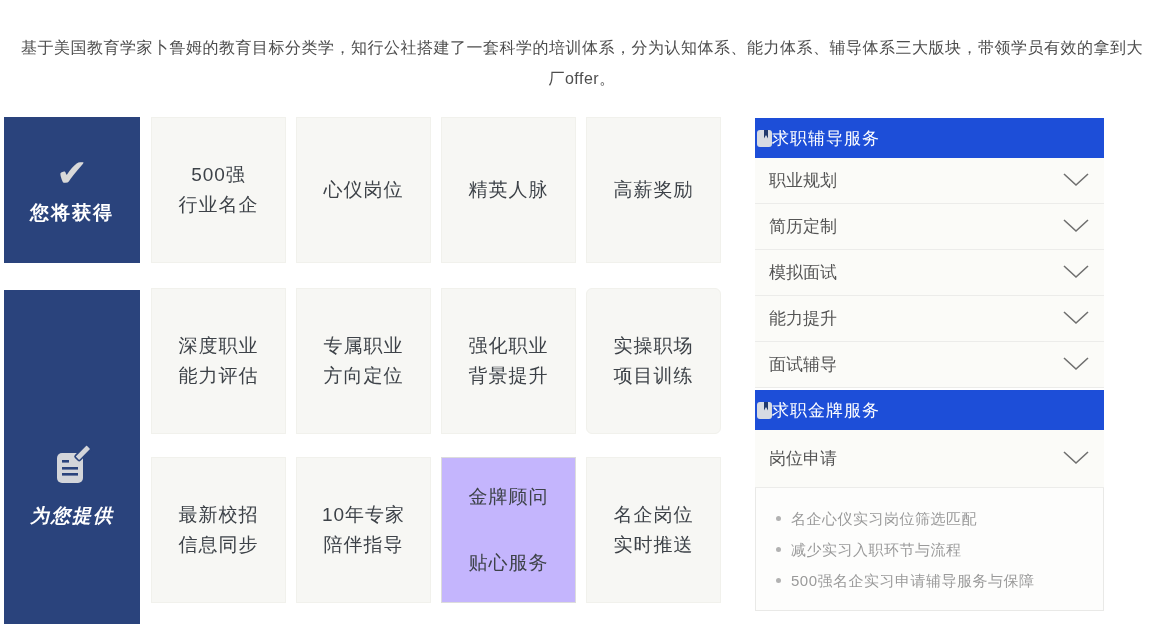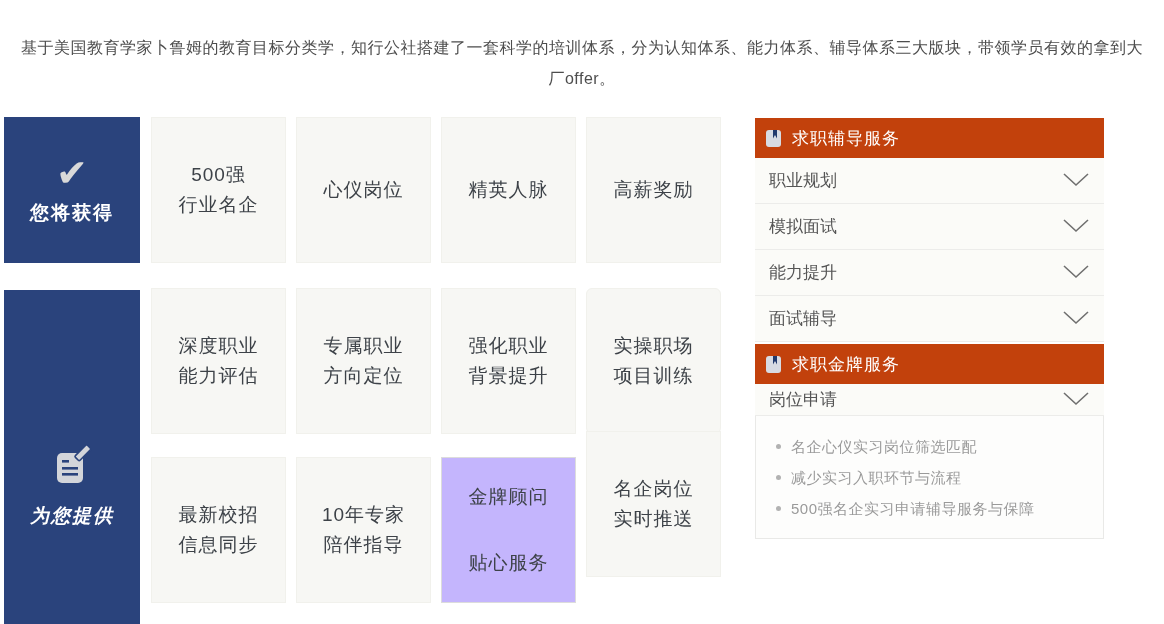--- a/index.html
+++ b/index.html
@@ -28,38 +28,38 @@
     position:absolute; width:135px; height:146px; background:#f7f7f4;
     border:1px solid #f1f1ec; display:flex; flex-direction:column;
     align-items:center; justify-content:center;
     color:#3d4248; font-size:19px; line-height:30px; letter-spacing:1px;
   }
   .card.highlight { background:#c4b5fd; border-color:#dcdcdc;gap:36px; }
   .card span:empty { display:none; }
   
   .panel { position:absolute; left:755px; top:118px; width:349px; }
   .panel-header {
-    height:40px; background:#c2410c; color:#fff; display:flex;
-    align-items:center; gap:11px; padding:0 11px; font-size:17px; letter-spacing:1px;
+    height:40px; background:#1d4ed8; color:#fff; display:flex;
+    align-items:center; padding:0 2px; font-size:17px; letter-spacing:1px;
   }
   .panel-header.second { margin-top:2px; }
   .book-icon {
     width:15px; height:17px; background:#d7dbe3; border-radius:3px;
     position:relative; display:inline-block; flex:0 0 auto;
   }
   .book-mark {
     position:absolute; top:0; left:7px; width:4px; height:9px; background:#213a6d;
     clip-path:polygon(0 0,100% 0,100% 100%,50% 60%,0 100%);
   }
   .acc-row {
     height:46px; background:#fbfbf8; border-bottom:1px solid #ececea;
     display:flex; align-items:center; justify-content:space-between;
     padding:0 15px 1px 14px; font-size:17px; color:#555555; cursor:pointer;
   }
-  .acc-row.tall { height:32px; }
+  .acc-row.tall { height:58px; }
   .chev { display:flex; align-items:center; }
   .bullets {
     border:1px solid #e9e9e7; border-top:none; background:#fdfdfc;
     padding:15px 13px 14px 6px; list-style:none;
   }
   .bullets li {
     display:flex; gap:10px; color:#9a9a9a; font-size:15px; line-height:31px;
     letter-spacing:0.5px;
   }
   .bullets li::before {
@@ -127,35 +127,43 @@
     <span>信息同步</span>
 </div>
 <div class="card" style="left:296px;top:457px;">
   <span>10年专家</span>
     <span>陪伴指导</span>
 </div>
 <div class="card highlight" style="left:441px;top:457px;">
   <span>金牌顾问</span>
     <span>贴心服务</span>
 </div>
-<div class="card" style="left:586px;top:431px;text-align:center;">
+<div class="card" style="left:586px;top:457px;text-align:center;">
   <span>名企岗位</span>
     <span>实时推送</span>
 </div>
 
 <div class="panel">
   <div class="panel-header">
     <span class="book-icon">
         <span class="book-mark"></span>
       </span>
     <span>求职辅导服务</span>
   </div>
 
   <div class="acc-row">
     <span>职业规划</span>
+    <span class="chev">
+      <svg width="26" height="14" viewBox="0 0 26 14">
+          <polyline points="1,1 13,12 25,1" fill="none" stroke="#6f6f6f" stroke-width="1.6"></polyline>
+        </svg>
+    </span>
+  </div>
+  <div class="acc-row">
+    <span>简历定制</span>
     <span class="chev">
       <svg width="26" height="14" viewBox="0 0 26 14">
           <polyline points="1,1 13,12 25,1" fill="none" stroke="#6f6f6f" stroke-width="1.6"></polyline>
         </svg>
     </span>
   </div>
   <div class="acc-row">
     <span>模拟面试</span>
     <span class="chev">
       <svg width="26" height="14" viewBox="0 0 26 14">

